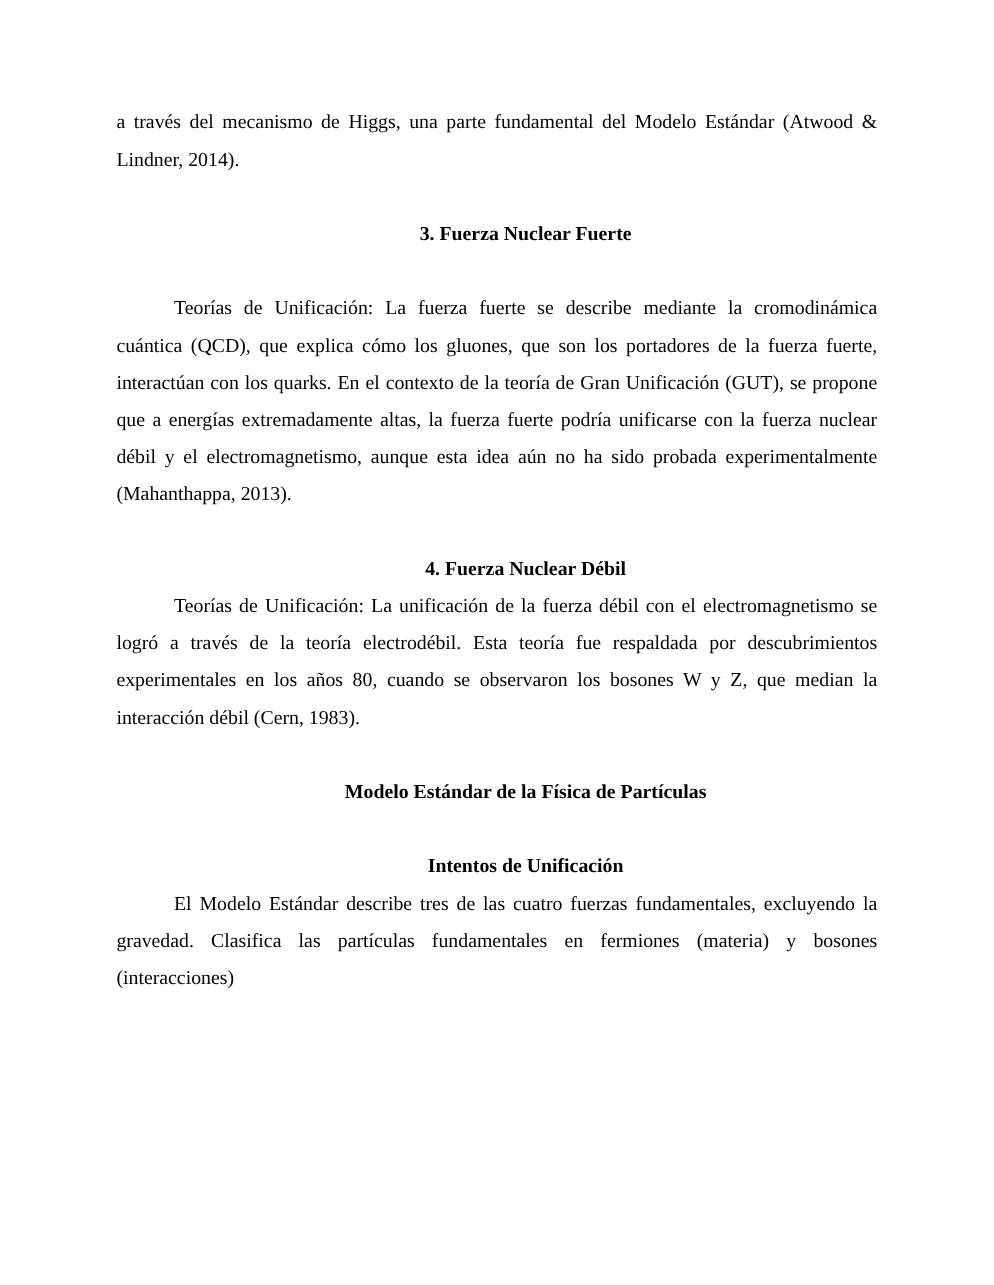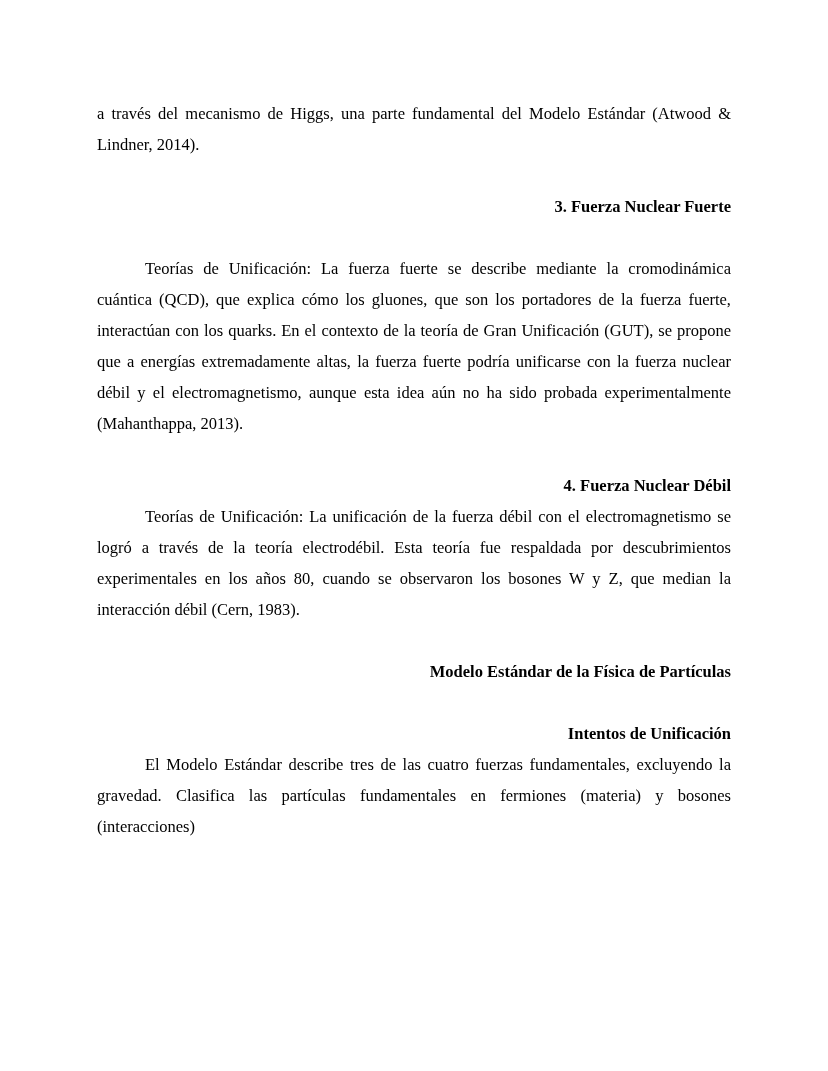--- a/index.html
+++ b/index.html
@@ -20,36 +20,36 @@
     padding: 86px 97px 60px 97px;
   }
   .doc {
     font-size: 16.5px;
     line-height: 31px;
   }
   .block {
     margin-top: 31px; 
   }
   .block.first {
-    margin-top: 12px;
+    margin-top: 0;
   }
   .block.no-gap {
     margin-top: 0; 
   }
   .para {
     text-align: justify;
     text-indent: 48px;
   }
   .para.no-indent {
     text-indent: 0;
   }
   .heading {
     font-weight: bold;
     text-indent: 48px;
-    text-align: right;
+    text-align: center;
   }
 </style>
 </head>
 <body>
 
 <div class="page">
   <div class="doc">
 
     <p class="block first para no-indent">a través del mecanismo de Higgs, una parte fundamental del Modelo Estándar (Atwood &amp; Lindner, 2014).</p>
 

